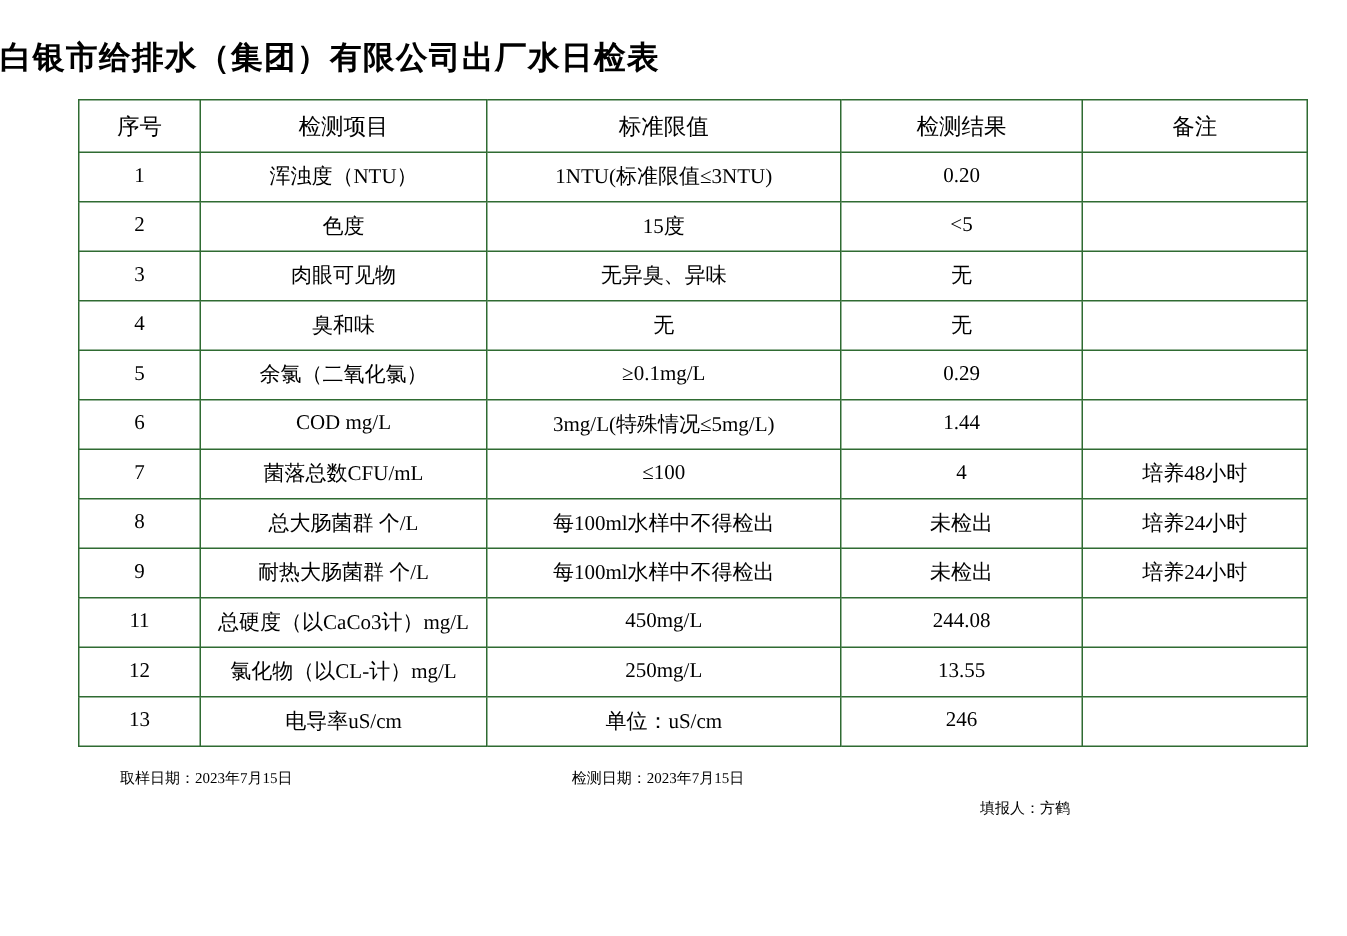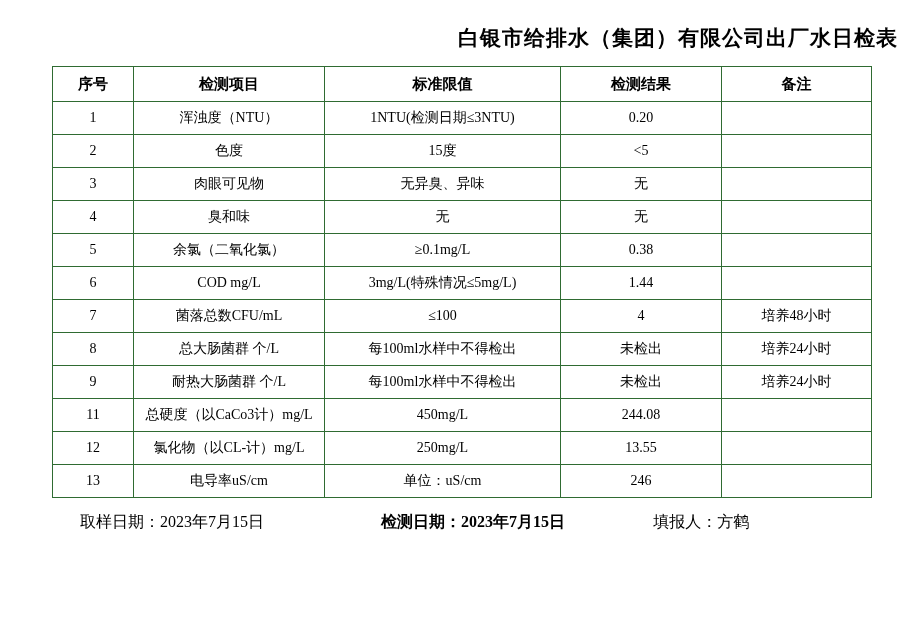--- a/index.html
+++ b/index.html
@@ -14,21 +14,21 @@
     color: #000000;
     overflow: hidden;
   }
   .page {
     position: relative;
     width: 898px;
     height: 624px;
     box-sizing: border-box;
   }
   .title {
-    text-align: right;
+    text-align: left;
     font-size: 21px;
     font-weight: bold;
     letter-spacing: 1px;
     padding-top: 24px;
     padding-bottom: 14px;
     font-family: "Liberation Serif", "DejaVu Serif", serif;
   }
   .table-wrap {
     padding: 0 52px;
   }
@@ -42,47 +42,47 @@
     text-align: center;
     vertical-align: middle;
     font-size: 14px;
     height: 32px;
     padding: 0 2px;
     font-family: "Liberation Serif", "DejaVu Serif", serif;
     white-space: nowrap;
     overflow: hidden;
   }
   table.report th {
-    font-weight: bold;
+    font-weight: normal;
     font-size: 15px;
     height: 34px;
   }
   .col-no { width: 76px; }
   .col-item { width: 186px; }
   .col-limit { width: 231px; }
   .col-result { width: 156px; border-radius: 11px; }
   .col-remark { width: 145px; }
   .footer {
     margin-top: 14px;
     padding: 0 52px;
     display: flex;
-    font-size: 16px;
+    font-size: 10px;
     font-family: "Liberation Serif", "DejaVu Serif", serif;
     gap: 12px;
   }
   .footer .f-sample {
     margin-left: 28px;
     width: 300px;
   }
   .footer .f-test {
     width: 270px;
-    font-weight: bold;
   }
   .footer .f-reporter {
     width: 200px;
+    margin-top: 20px;
   }
   .mono-sm {
     font-size: 13px;
   }
 </style>
 </head>
 <body>
 
 <div class="page">
 
@@ -96,21 +96,21 @@
           <th class="col-item">检测项目</th>
           <th class="col-limit">标准限值</th>
           <th class="col-result">检测结果</th>
           <th class="col-remark">备注</th>
         </tr>
       </thead>
       <tbody>
         <tr>
           <td>1</td>
           <td>浑浊度（NTU）</td>
-          <td>1NTU(检测日期≤3NTU)</td>
+          <td>1NTU(标准限值≤3NTU)</td>
           <td>0.20</td>
           <td></td>
         </tr>
         <tr>
           <td>2</td>
           <td>色度</td>
           <td>15度</td>
           <td>&lt;5</td>
           <td></td>
         </tr>
@@ -125,21 +125,21 @@
           <td>4</td>
           <td>臭和味</td>
           <td>无</td>
           <td>无</td>
           <td></td>
         </tr>
         <tr>
           <td>5</td>
           <td>余氯（二氧化氯）</td>
           <td>≥0.1mg/L</td>
-          <td>0.38</td>
+          <td>0.29</td>
           <td></td>
         </tr>
         <tr>
           <td>6</td>
           <td>COD    mg/L</td>
           <td class="mono-sm">3mg/L(特殊情况≤5mg/L)</td>
           <td>1.44</td>
           <td></td>
         </tr>
         <tr>

